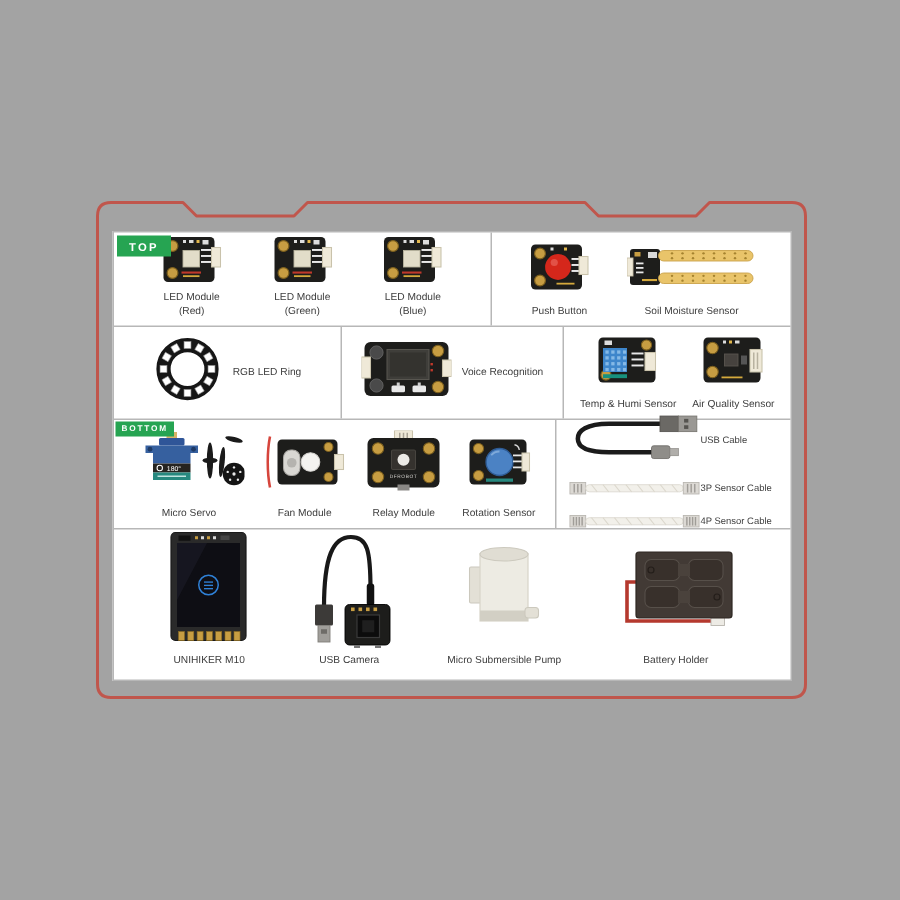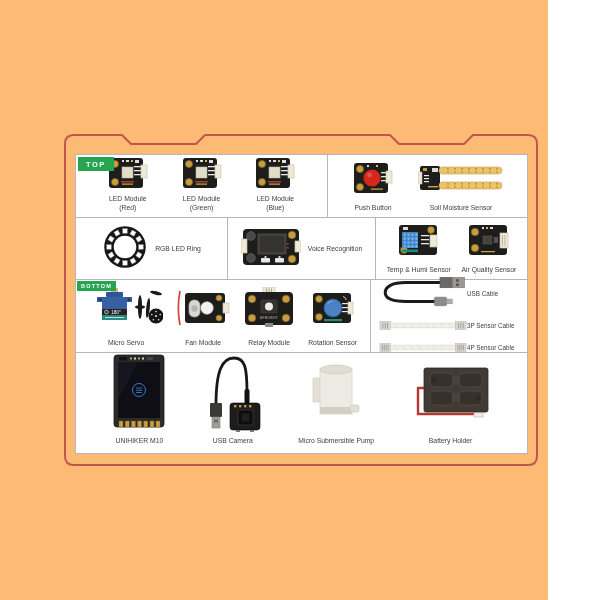--- a/index.html
+++ b/index.html
@@ -1,16 +1,16 @@
 <!DOCTYPE html>
 <html><head>
 <meta charset="utf-8">
 <style>
   html,body{margin:0;padding:0;background:#fff;}
-  .canvas{position:relative;width:548px;height:600px;background:#fdba74;
+  .canvas{position:relative;width:600px;height:600px;background:#a3a3a3;
           font-family:"Liberation Sans",sans-serif;overflow:hidden;}
   .frame-svg{position:absolute;left:0;top:0;}
   .inner{position:absolute;left:75px;top:154px;width:453px;height:300px;
          border:1px solid #b7b7b7;box-sizing:border-box;display:flex;flex-direction:column;background:#fff;}
   .inner *{box-sizing:border-box;}
   .row{display:flex;width:100%;}
   .r1{height:63px;border-bottom:1px solid #b7b7b7;}
   .r2{height:62px;border-bottom:1px solid #b7b7b7;}
   .r3{height:73px;border-bottom:1px solid #b7b7b7;}
   .r4{flex:1;}

